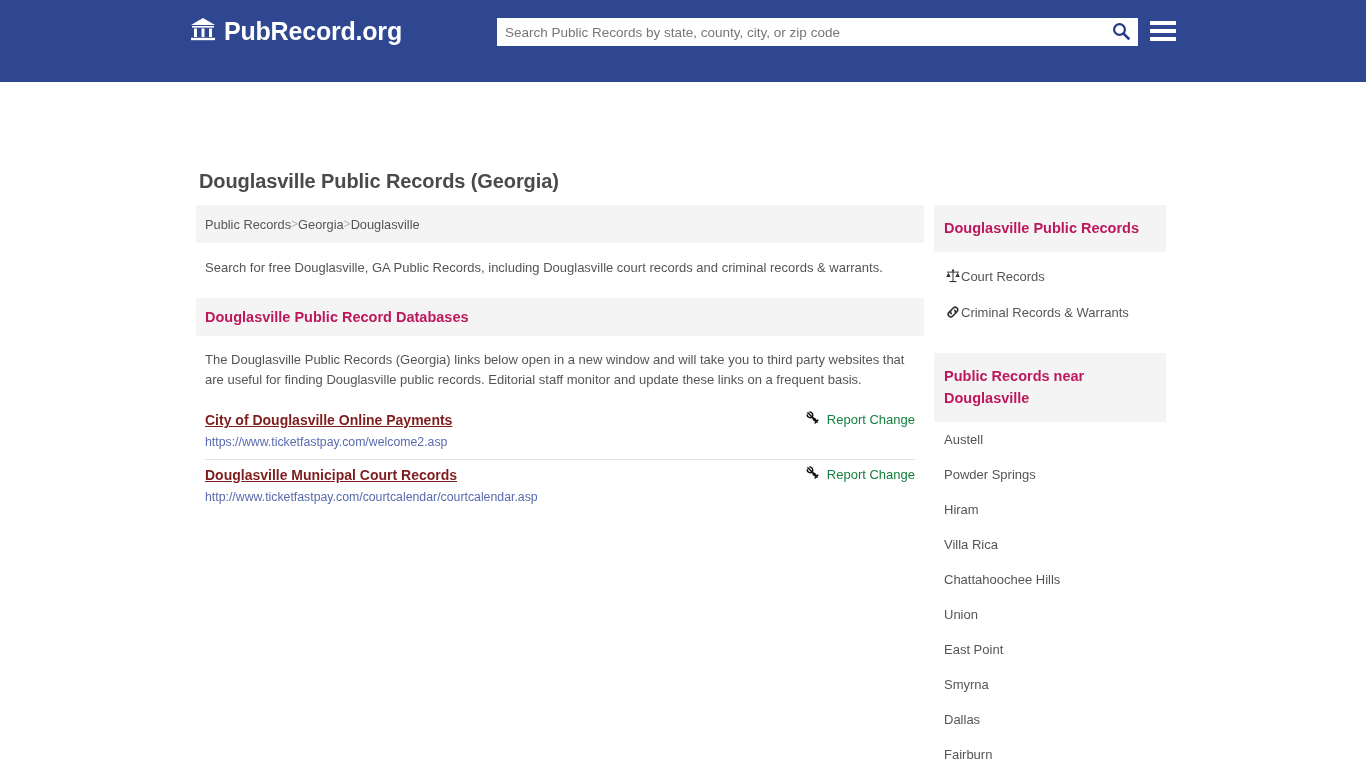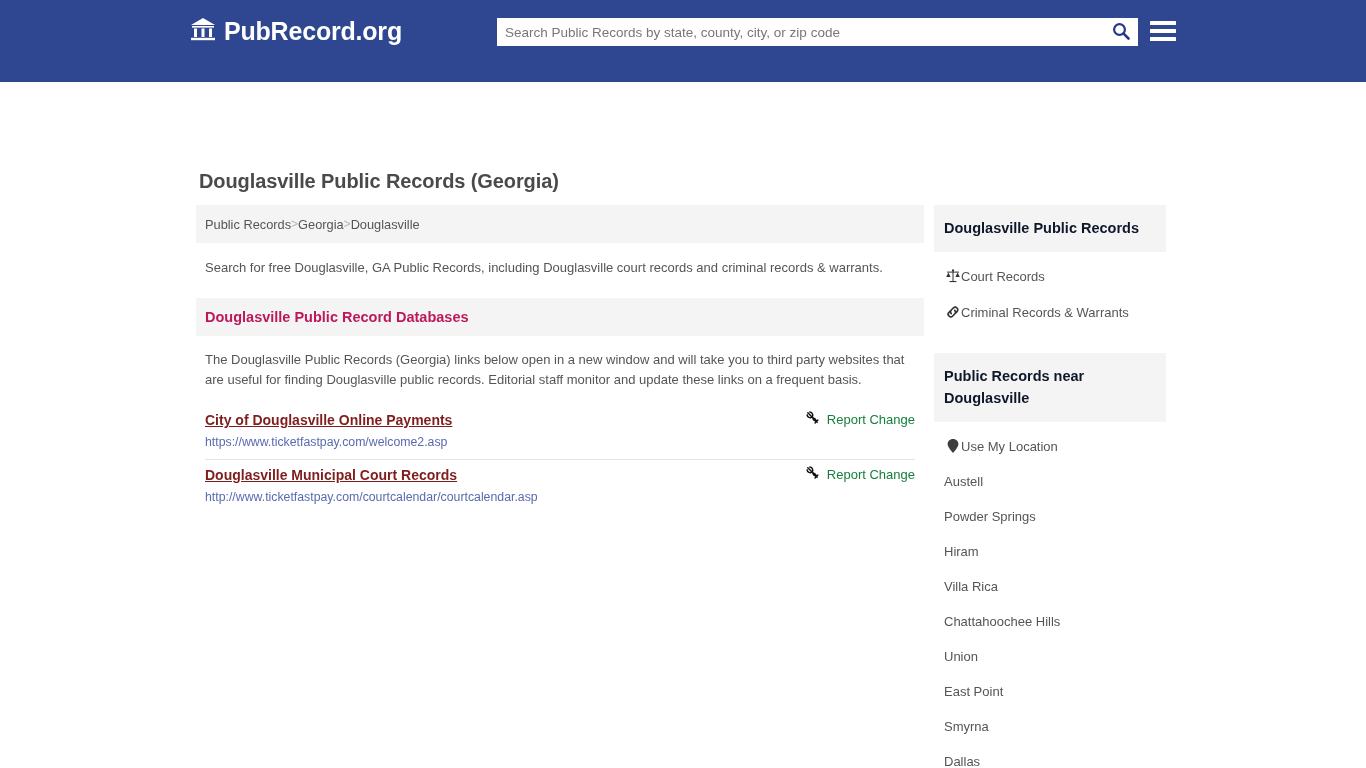--- a/index.html
+++ b/index.html
@@ -208,21 +208,21 @@
     position: absolute;
     left: 934px;
     top: 123px;
     width: 232px;
   }
   .side-head {
     background: #f4f4f4;
     padding: 12px 10px 13px 10px;
     font-size: 14.5px;
     font-weight: bold;
-    color: #0f172a;
+    color: #be185d;
     line-height: 22px;
   }
   .side-list { margin: 0; padding: 0; list-style: none; }
   .side-item {
     display: flex;
     align-items: center;
     padding: 10px 10px 10px 10px;
     font-size: 13px;
     color: #555555;
     text-decoration: none;
@@ -366,28 +366,20 @@
           </svg>
         </span>
         <span>Criminal Records &amp; Warrants</span>
       </a>
     </div>
 
     <div class="side-section-2">
       <div class="side-head">Public Records near Douglasville</div>
 
       <div class="side-list">
-        <a class="side-item first" href="#">
-          <span class="side-icon">
-            <svg width="14" height="16" viewBox="0 0 14 16" aria-hidden="true">
-              <path d="M7 1 C10.3 1 12.4 3.4 12.4 6.1 C12.4 9.6 7 15 7 15 C7 15 1.6 9.6 1.6 6.1 C1.6 3.4 3.7 1 7 1 Z" fill="#3d3d3d"></path>
-            </svg>
-          </span>
-          <span>Use My Location</span>
-        </a>
 
         <a class="city-item" href="#">Austell</a>
         <a class="city-item" href="#">Powder Springs</a>
         <a class="city-item" href="#">Hiram</a>
         <a class="city-item" href="#">Villa Rica</a>
         <a class="city-item" href="#">Chattahoochee Hills</a>
         <a class="city-item" href="#">Union</a>
         <a class="city-item" href="#">East Point</a>
         <a class="city-item" href="#">Smyrna</a>
         <a class="city-item" href="#">Dallas</a>

